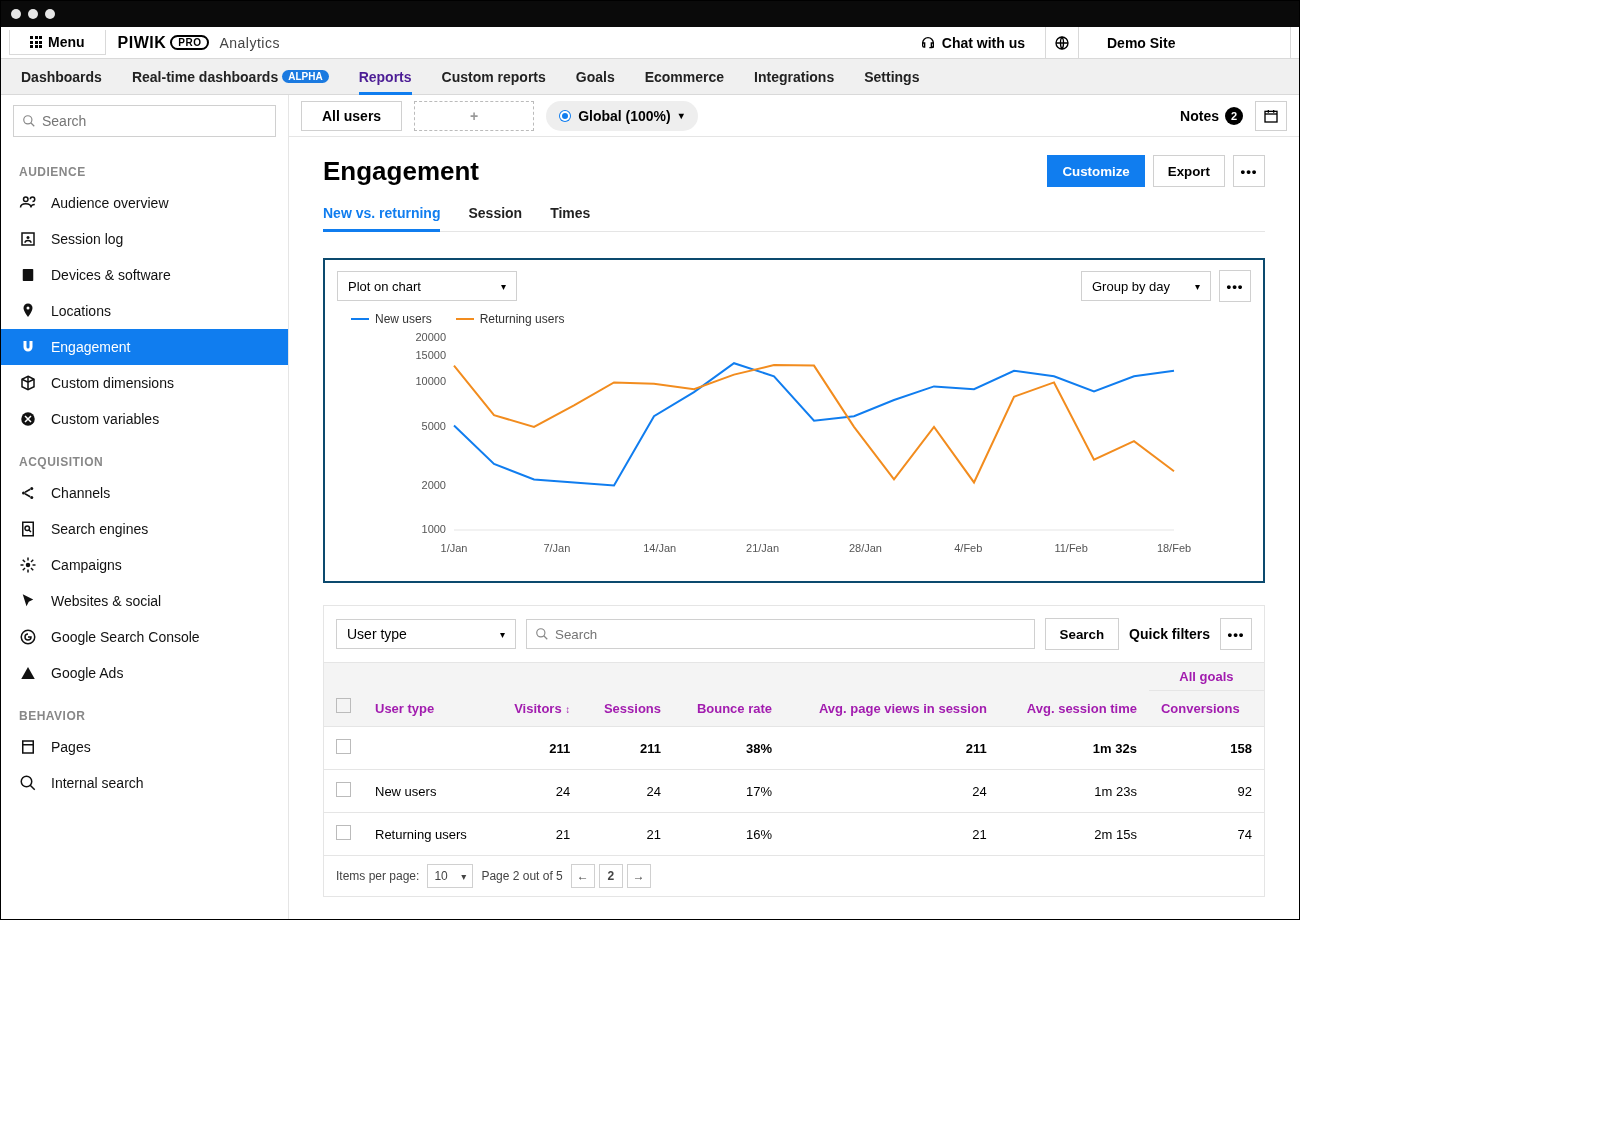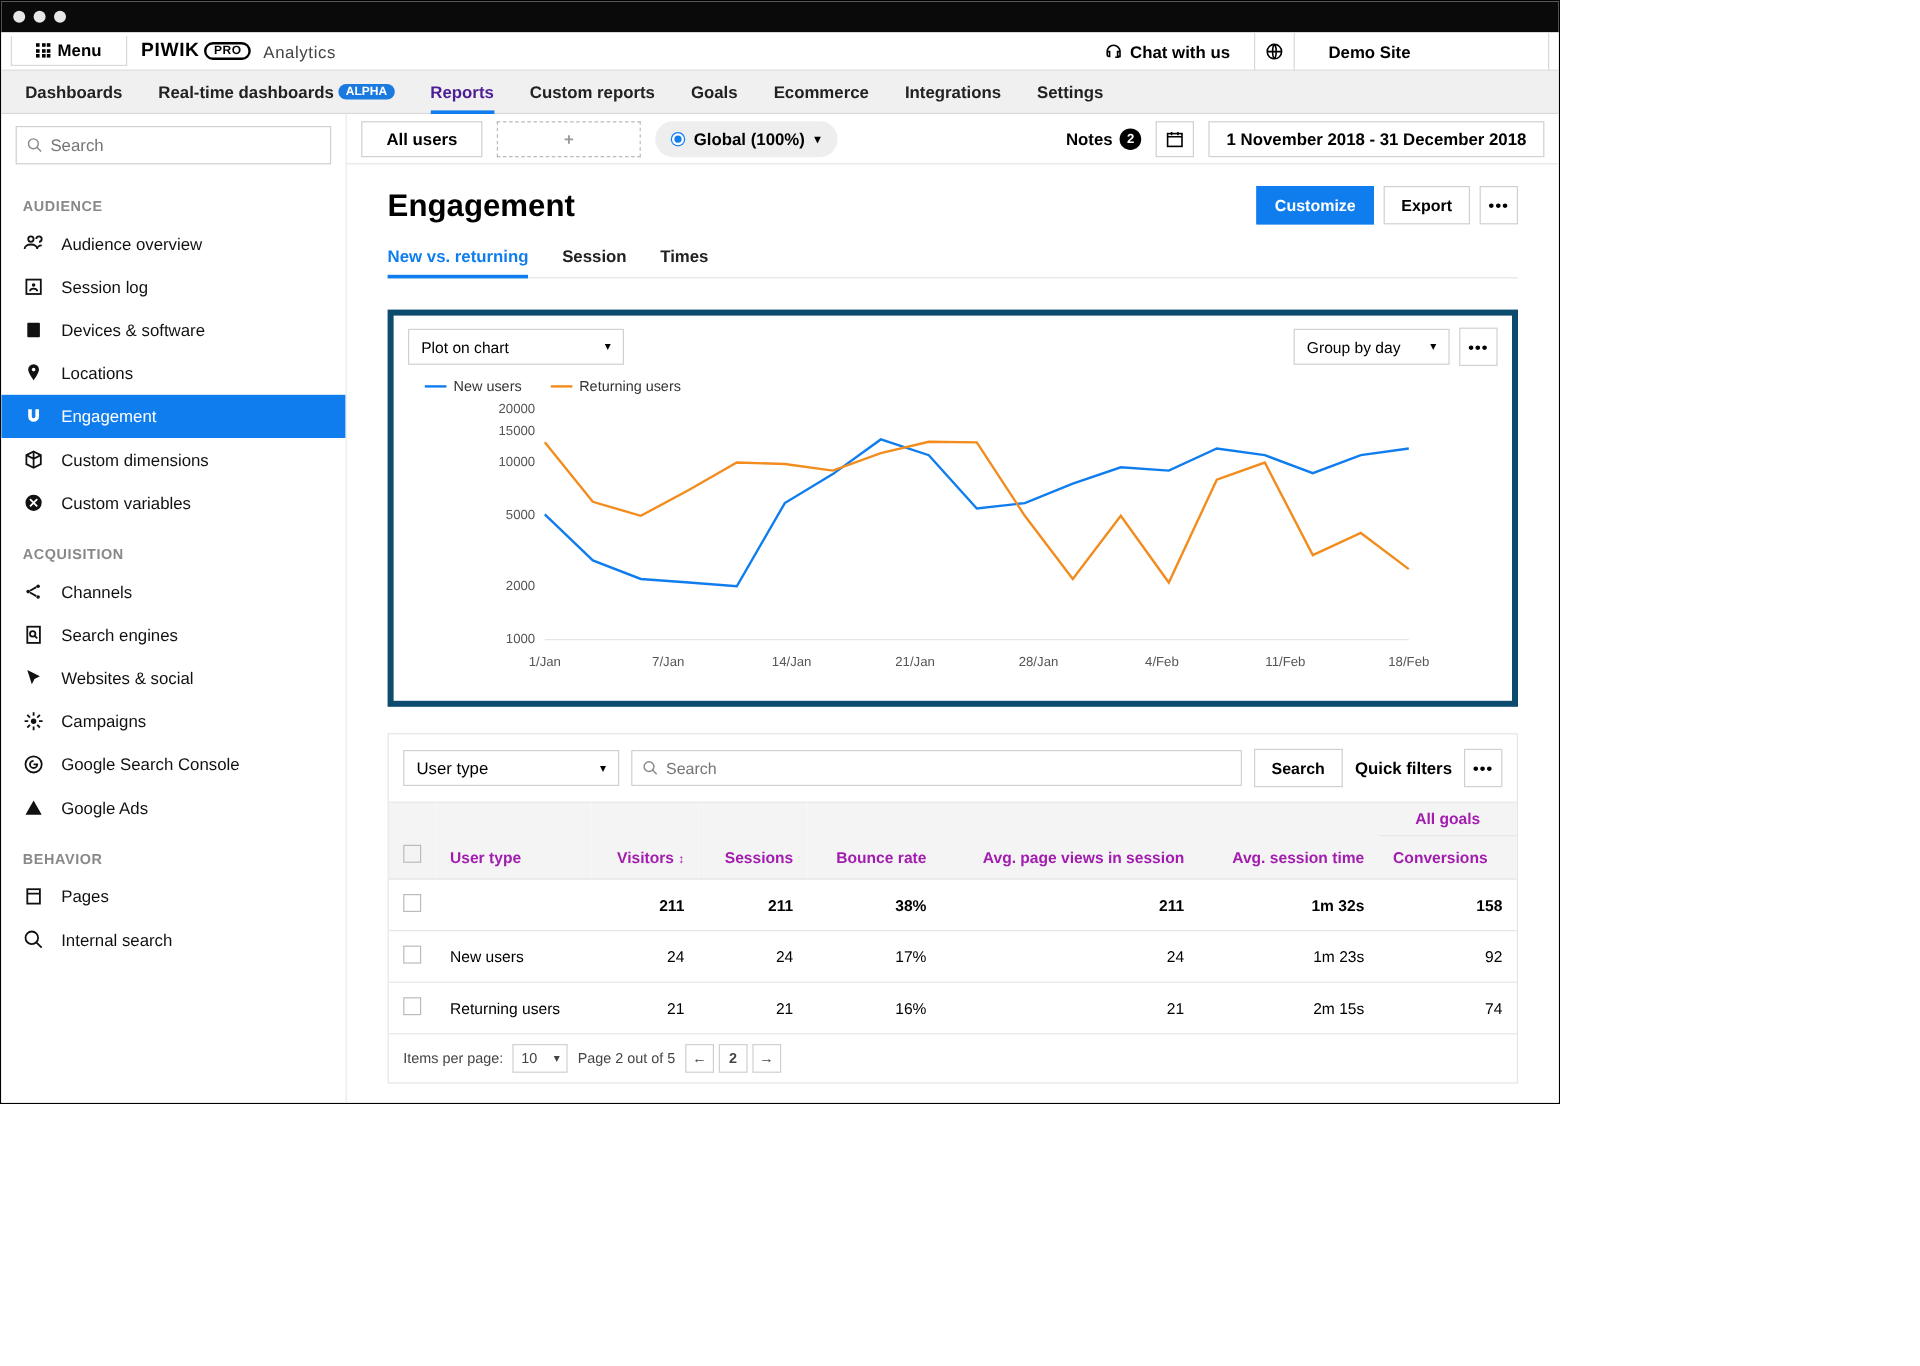--- a/index.html
+++ b/index.html
@@ -64,21 +64,21 @@
 .page-head h1 { font-size:26px; font-weight:800; flex:1; }
 .btn { height:32px; padding:0 14px; border:1px solid #d0d0d0; background:#fff; font-weight:700; cursor:pointer; display:flex; align-items:center; }
 .btn.primary { background:#107def; color:#fff; border-color:#107def; }
 .btn.iconmore { width:32px; padding:0; justify-content:center; font-weight:900; letter-spacing:1px; }
 
 .subtabs { display:flex; gap:28px; border-bottom:1px solid #e5e5e5; margin-top:6px; }
 .subtab { padding:10px 0; font-weight:700; color:#222; cursor:pointer; position:relative; }
 .subtab.active { color:#107def; }
 .subtab.active::after { content:''; position:absolute; bottom:-1px; left:0; right:0; height:3px; background:#107def; }
 
-.chart-card { border:5px solid #0c4a6e; margin-top:26px; }
+.chart-card { border:2px solid #0c4a6e; margin-top:26px; }
 .chart-head { display:flex; align-items:center; padding:10px 12px 0; gap:8px; }
 .chart-head .dropdown { height:30px; border:1px solid #d0d0d0; padding:0 10px; min-width:180px; display:flex; align-items:center; justify-content:space-between; cursor:pointer; font-size:13px; }
 .chart-head .spacer { flex:1; }
 .legend { display:flex; gap:24px; padding:10px 26px 0; font-size:12px; color:#333; }
 .legend-item { display:flex; align-items:center; gap:6px; }
 .swatch { width:18px; height:2px; }
 .chart-body { padding: 4px 40px 18px 40px; }
 .chart-svg { width:100%; height:230px; }
 .tick-label { font-size:11px; fill:#555; }
 .grid-line { stroke:#e5e5e5; stroke-width:1; }
@@ -275,28 +275,20 @@
             </div>
             <div class="sb-item">
               <span class="sb-icon">
                 <svg viewBox="0 0 24 24">
                   <rect x="5" y="3" width="14" height="18" fill="none" stroke="currentColor" stroke-width="2"></rect>
                   <circle cx="11" cy="11" r="3" fill="none" stroke="currentColor" stroke-width="2"></circle>
                   <line x1="13" y1="13" x2="16" y2="16" stroke="currentColor" stroke-width="2"></line>
                 </svg>
               </span>
               <span>Search engines</span>
-            </div>
-            <div class="sb-item">
-              <span class="sb-icon">
-                <svg viewBox="0 0 24 24">
-                  <path d="M5 3l5 16 3-6 6-3z" fill="currentColor"></path>
-                </svg>
-              </span>
-              <span>Websites &amp; social</span>
             </div>
             <div class="sb-item">
               <span class="sb-icon">
                 <svg viewBox="0 0 24 24">
                   <circle cx="12" cy="12" r="3" fill="currentColor"></circle>
                   <g stroke="currentColor" stroke-width="2">
                     <line x1="12" y1="2" x2="12" y2="6"></line>
                     <line x1="12" y1="18" x2="12" y2="22"></line>
                     <line x1="2" y1="12" x2="6" y2="12"></line>
                     <line x1="18" y1="12" x2="22" y2="12"></line>
@@ -305,20 +297,28 @@
                     <line x1="5" y1="19" x2="8" y2="16"></line>
                     <line x1="16" y1="8" x2="19" y2="5"></line>
                   </g>
                 </svg>
               </span>
               <span>Campaigns</span>
             </div>
             <div class="sb-item">
               <span class="sb-icon">
                 <svg viewBox="0 0 24 24">
+                  <path d="M5 3l5 16 3-6 6-3z" fill="currentColor"></path>
+                </svg>
+              </span>
+              <span>Websites &amp; social</span>
+            </div>
+            <div class="sb-item">
+              <span class="sb-icon">
+                <svg viewBox="0 0 24 24">
                   <circle cx="12" cy="12" r="9" fill="none" stroke="currentColor" stroke-width="2"></circle>
                   <path d="M12 8a4 4 0 1 0 4 4h-4" fill="none" stroke="currentColor" stroke-width="2"></path>
                 </svg>
               </span>
               <span>Google Search Console</span>
             </div>
             <div class="sb-item">
               <span class="sb-icon">
                 <svg viewBox="0 0 24 24">
                   <path d="M12 4l9 16H3z" fill="currentColor"></path>
@@ -368,23 +368,20 @@
           <span class="count-badge">2</span>
         </div>
         <div class="cal-btn">
           <svg width="16" height="16" viewBox="0 0 24 24">
               <rect x="3" y="5" width="18" height="16" fill="none" stroke="#000" stroke-width="2"></rect>
               <line x1="3" y1="9" x2="21" y2="9" stroke="#000" stroke-width="2"></line>
               <line x1="8" y1="3" x2="8" y2="7" stroke="#000" stroke-width="2"></line>
               <line x1="16" y1="3" x2="16" y2="7" stroke="#000" stroke-width="2"></line>
             </svg>
         </div>
-        <div class="daterange">
-            <span>1 November 2018 - 31 December 2018</span>
-          </div>
       </div>
 
       <div class="content-scroll">
 
         <div class="page-head">
           <h1>Engagement</h1>
           <button class="btn primary">Customize</button>
           <button class="btn">Export</button>
           <button class="btn iconmore">•••</button>
         </div>

